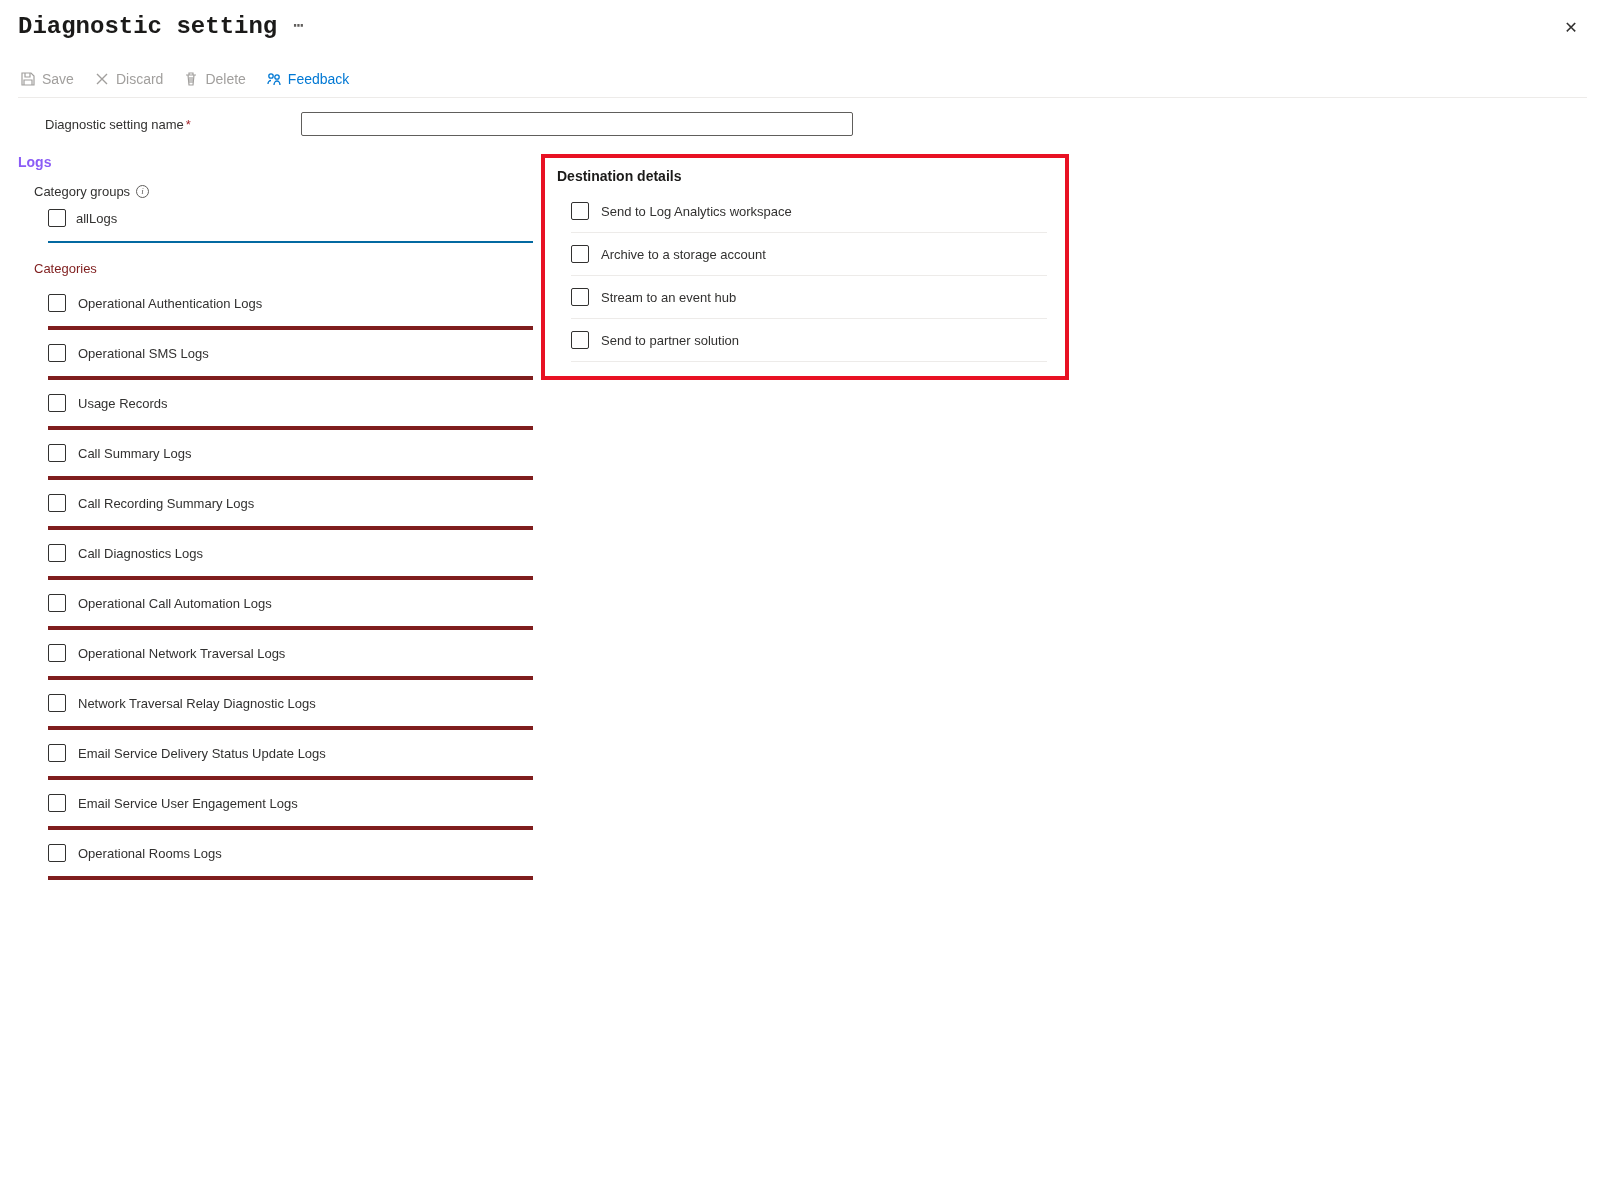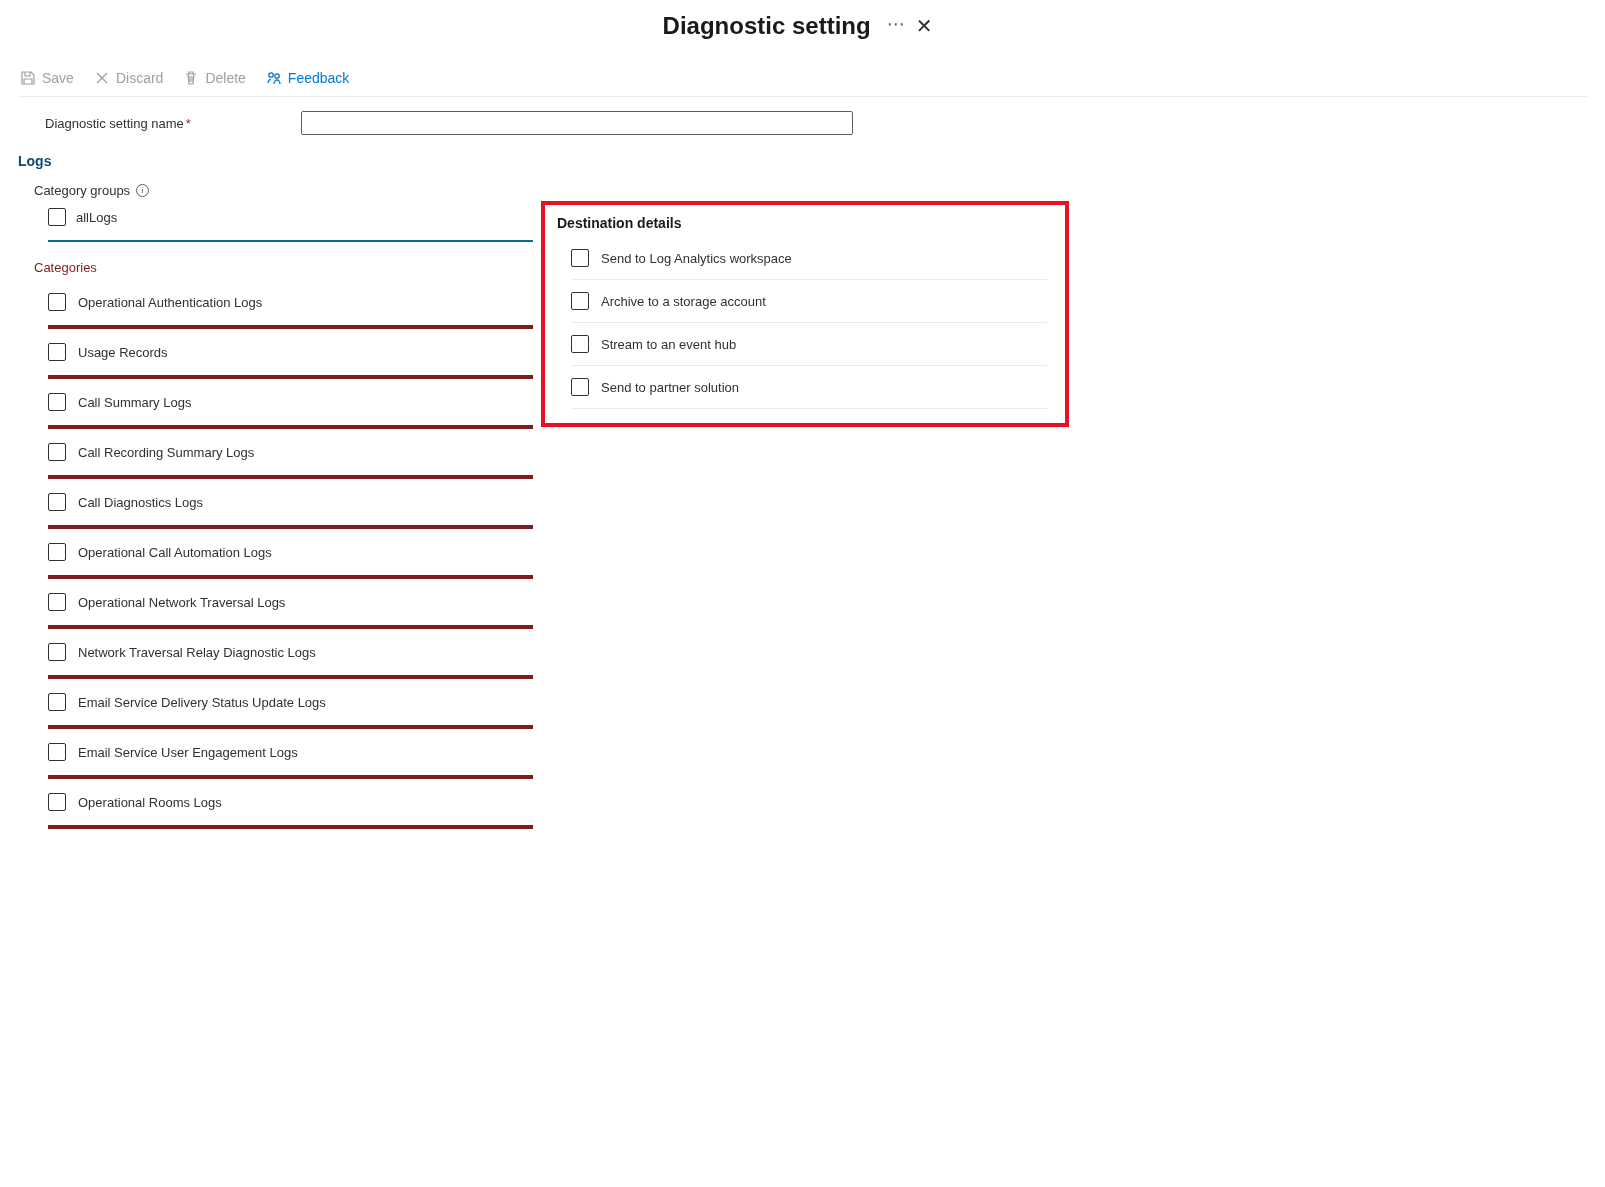--- a/index.html
+++ b/index.html
@@ -11,21 +11,22 @@
     color: #323130;
     background: #fff;
     width: 1605px;
   }
   .page {
     padding: 10px 18px 30px 18px;
   }
   .header-row {
     display: flex;
     align-items: center;
-    justify-content: center;
+    justify-content: space-between;
+    font-family: Liberation Mono, monospace;
   }
   .title-wrap {
     display: flex;
     align-items: center;
     gap: 16px;
   }
   .page-title {
     font-size: 24px;
     font-weight: 600;
     color: #1b1a19;
@@ -82,25 +83,25 @@
     border-radius: 2px;
     padding: 2px 6px;
     font-size: 13px;
   }
   .columns {
     display: flex;
     margin-top: 18px;
     gap: 0;
   }
   .col-left { width: 515px; }
-  .col-right { padding-left: 8px; margin-top: 48px; }
+  .col-right { padding-left: 8px; }
   .sec-title {
     font-size: 14px;
     font-weight: 600;
-    color: #0c4a6e;
+    color: #8b5cf6;
   }
   .subhead {
     font-size: 13px;
     color: #323130;
     margin-top: 14px;
     margin-left: 16px;
     display: flex;
     align-items: center;
     gap: 6px;
   }
@@ -224,20 +225,24 @@
       <div class="allLogs-row">
         <span class="chk"></span>
         <span class="lbl">allLogs</span>
       </div>
 
       <div class="cat-title">Categories</div>
       <div class="cat-list" id="cat-list">
           <div class="cat-row">
             <span class="chk"></span>
             <span class="lbl">Operational Authentication Logs</span>
+          </div>
+          <div class="cat-row">
+            <span class="chk"></span>
+            <span class="lbl">Operational SMS Logs</span>
           </div>
           <div class="cat-row">
             <span class="chk"></span>
             <span class="lbl">Usage Records</span>
           </div>
           <div class="cat-row">
             <span class="chk"></span>
             <span class="lbl">Call Summary Logs</span>
           </div>
           <div class="cat-row">

